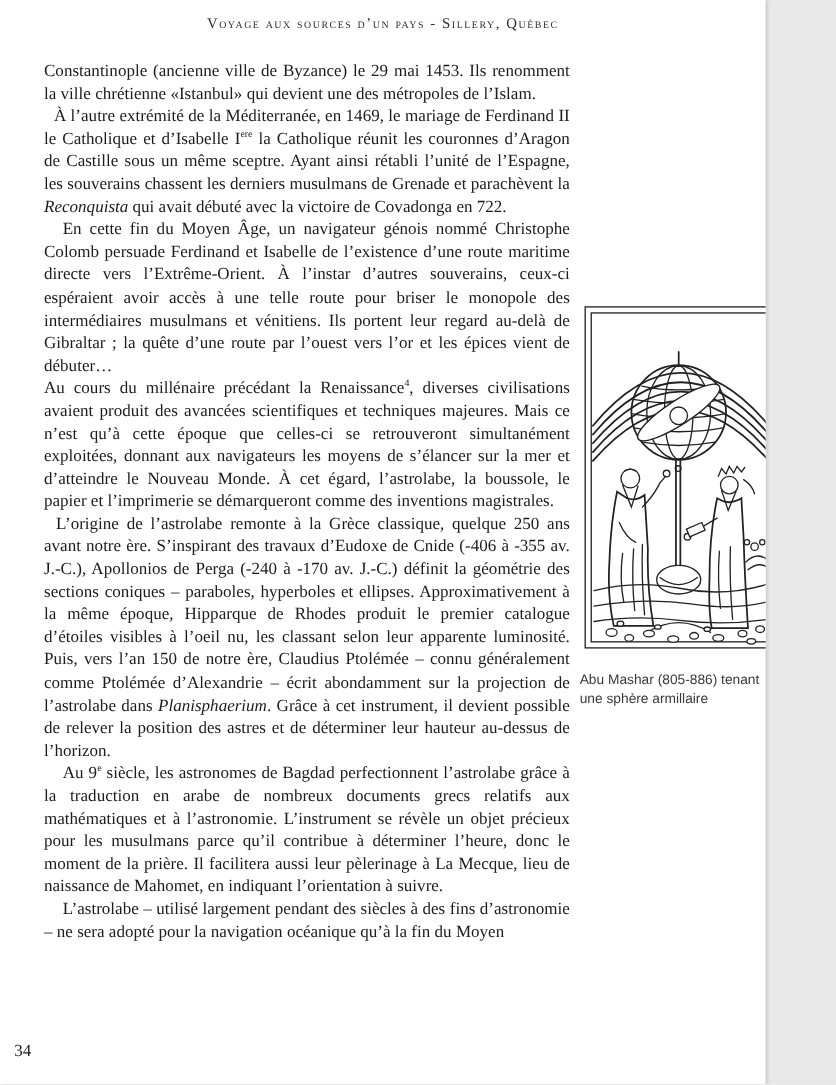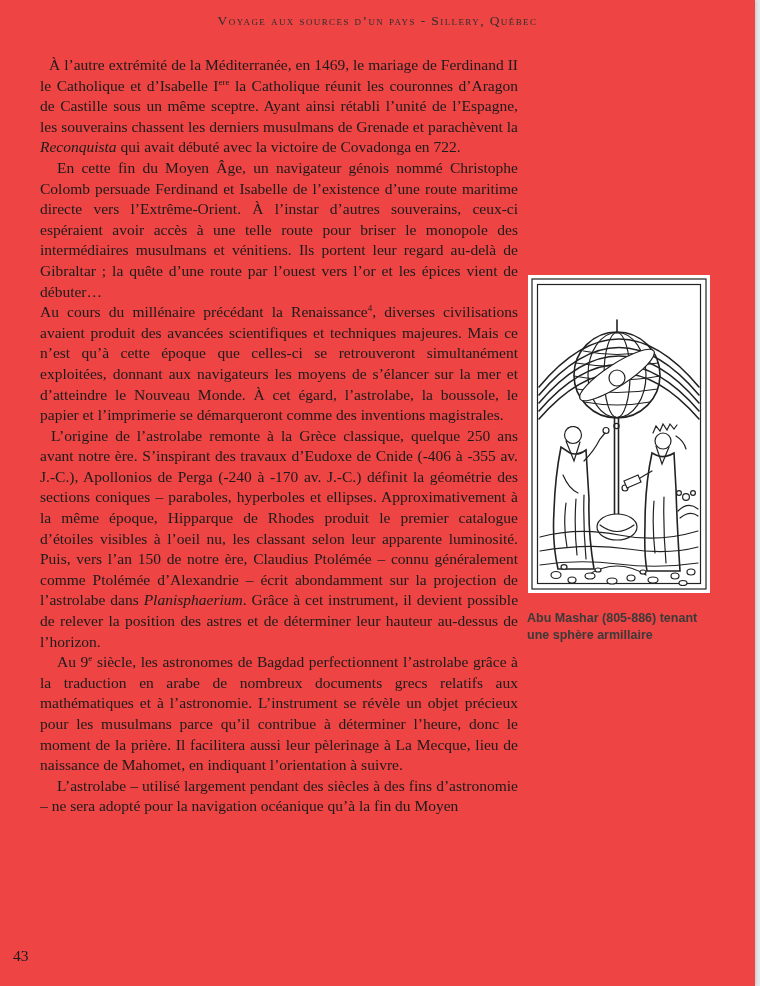--- a/index.html
+++ b/index.html
@@ -1,17 +1,17 @@
 <!DOCTYPE html>
 <html lang="fr"><head>
 <meta charset="utf-8">
 <style>
   html,body{margin:0;padding:0;background:#e8e8e8;}
   .page{
-    position:relative;width:755px;height:986px;background:#ef4444;
+    position:relative;width:696px;height:986px;background:#ffffff;
     font-family:"Liberation Serif","DejaVu Serif",serif;color:#1b1b1b;
     overflow:hidden;box-shadow:0 0 4px rgba(0,0,0,.25);
   }
   .running-head{
     position:absolute;top:13px;left:0;right:0;text-align:center;
     font-variant:small-caps;letter-spacing:1.4px;font-size:13.5px;color:#2e2e2e;
   }
   .text-col{
     position:absolute;left:40px;top:55px;width:478px;
     font-size:15.5px;line-height:20.6px;text-align:justify;
@@ -19,21 +19,21 @@
   .text-col p{margin:0;}
   p.ind{text-indent:17px;}
   p.ind-sm{text-indent:9px;}
   p.ind-xs{text-indent:11px;}
   .it{font-style:italic;}
   sup.sp{font-size:.58em;line-height:0;vertical-align:super;letter-spacing:0;}
   h2.section-heading{
     margin:29px 0 15px 0;font-size:16px;line-height:20px;font-weight:bold;
     font-variant:small-caps;letter-spacing:.4px;color:#151515;text-align:left;
   }
-  .pre{white-space:pre-line;font-weight:bold;}
+  .pre{white-space:pre-line;}
   .figure-box{position:absolute;left:528px;top:275px;width:182px;height:318px;}
   .figure-box svg{display:block;}
   .caption{
     position:absolute;left:527px;top:610px;width:200px;
     font-family:"Liberation Sans","DejaVu Sans",sans-serif;
     font-size:12.5px;line-height:17px;color:#3a3a3a;text-align:left;
   }
   .caption .credit{font-style:italic;}
   .page-num{position:absolute;left:13px;top:947px;font-size:15.5px;color:#1b1b1b;}
   svg .ln{fill:none;stroke:#222;stroke-width:1.2;stroke-linecap:round;}
@@ -41,20 +41,21 @@
   svg .wh{fill:#fff;stroke:#222;stroke-width:1.2;}
 </style>
 </head>
 <body>
 
 <div class="page">
 
   <header class="running-head">Voyage aux sources d’un pays - Sillery, Québec</header>
 
   <main class="text-col">
+    <p>Constantinople (ancienne ville de Byzance) le 29 mai 1453. Ils renomment la ville chrétienne «Istanbul» qui devient une des métropoles de l’Islam.</p>
     <p class="ind-sm"><span>À l’autre extrémité de la Méditerranée, en 1469, le mariage de Ferdinand II le Catholique et d’Isabelle I</span><sup class="sp">ere</sup><span> la Catholique réunit les couronnes d’Aragon de Castille sous un même sceptre. Ayant ainsi rétabli l’unité de l’Espagne, les souverains chassent les derniers musulmans de Grenade et parachèvent la </span><span class="it">Reconquista</span><span> qui avait débuté avec la victoire de Covadonga en 722.</span></p>
     <p class="ind">En cette fin du Moyen Âge, un navigateur génois nommé Christophe Colomb persuade Ferdinand et Isabelle de l’existence d’une route maritime directe vers l’Extrême-Orient. À l’instar d’autres souverains, ceux-ci espéraient avoir accès à une telle route pour briser le monopole des intermédiaires musulmans et vénitiens. Ils portent leur regard au-delà de Gibraltar ; la quête d’une route par l’ouest vers l’or et les épices vient de débuter…</p>
 
 
     <p><span>Au cours du millénaire précédant la Renaissance</span><sup class="sp">4</sup><span>, diverses civilisations avaient produit des avancées scientifiques et techniques majeures. Mais ce n’est qu’à cette époque que celles-ci se retrouveront simultanément exploitées, donnant aux navigateurs les moyens de s’élancer sur la mer et d’atteindre le Nouveau Monde. À cet égard, l’astrolabe, la boussole, le papier et l’imprimerie se démarqueront comme des inventions magistrales.</span></p>
     <p class="ind-xs"><span>L’origine de l’astrolabe remonte à la Grèce classique, quelque 250 ans avant notre ère. S’inspirant des travaux d’Eudoxe de Cnide (-406 à -355 av. J.-C.), Apollonios de Perga (-240 à -170 av. J.-C.) définit la géométrie des sections coniques – paraboles, hyperboles et ellipses. Approximativement à la même époque, Hipparque de Rhodes produit le premier catalogue d’étoiles visibles à l’oeil nu, les classant selon leur apparente luminosité. Puis, vers l’an 150 de notre ère, Claudius Ptolémée – connu généralement comme Ptolémée d’Alexandrie – écrit abondamment sur la projection de l’astrolabe dans </span><span class="it">Planisphaerium</span><span>. Grâce à cet instrument, il devient possible de relever la position des astres et de déterminer leur hauteur au-dessus de l’horizon.</span></p>
     <p class="ind"><span>Au 9</span><sup class="sp">e</sup><span> siècle, les astronomes de Bagdad perfectionnent l’astrolabe grâce à la traduction en arabe de nombreux documents grecs relatifs aux mathématiques et à l’astronomie. L’instrument se révèle un objet précieux pour les musulmans parce qu’il contribue à déterminer l’heure, donc le moment de la prière. Il facilitera aussi leur pèlerinage à La Mecque, lieu de naissance de Mahomet, en indiquant l’orientation à suivre.</span></p>
     <p class="ind">L’astrolabe – utilisé largement pendant des siècles à des fins d’astronomie – ne sera adopté pour la navigation océanique qu’à la fin du Moyen</p>
   </main>
 
@@ -144,15 +145,15 @@
         <ellipse class="wh" cx="155" cy="308" rx="4" ry="2.5"></ellipse>
       </g>
     </svg>
   </div>
 
   <div class="caption">
     <div class="pre">Abu Mashar (805-886) tenant
 une sphère armillaire</div>
   </div>
 
-  <div class="page-num">43</div>
+  <div class="page-num">34</div>
 
 </div>
 
 </body></html>

